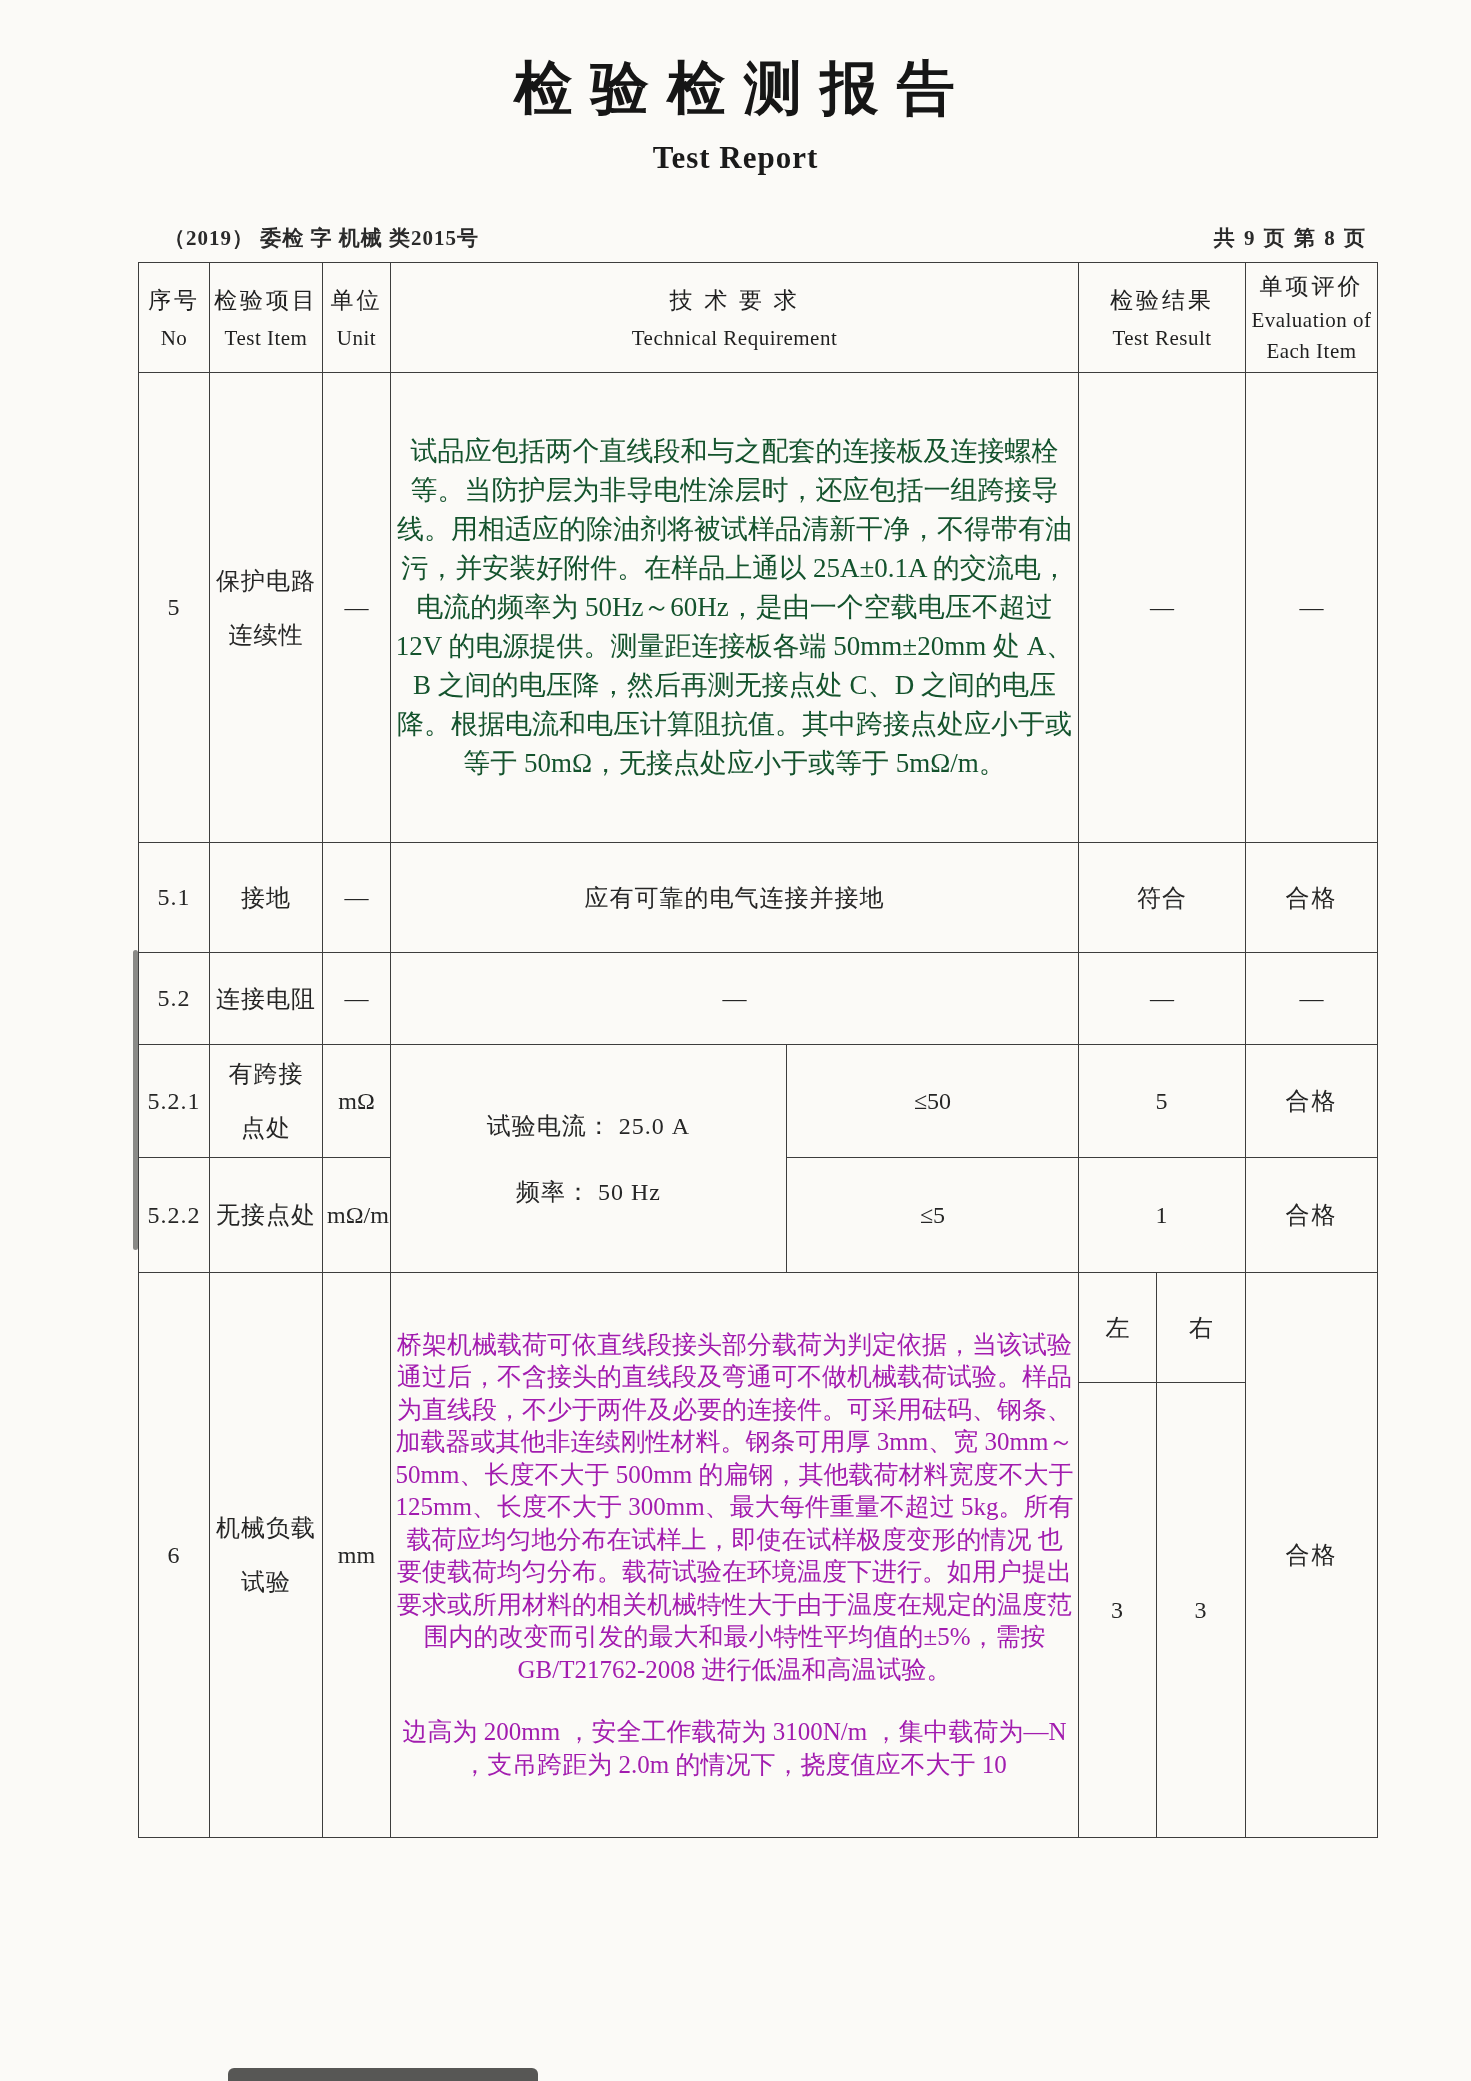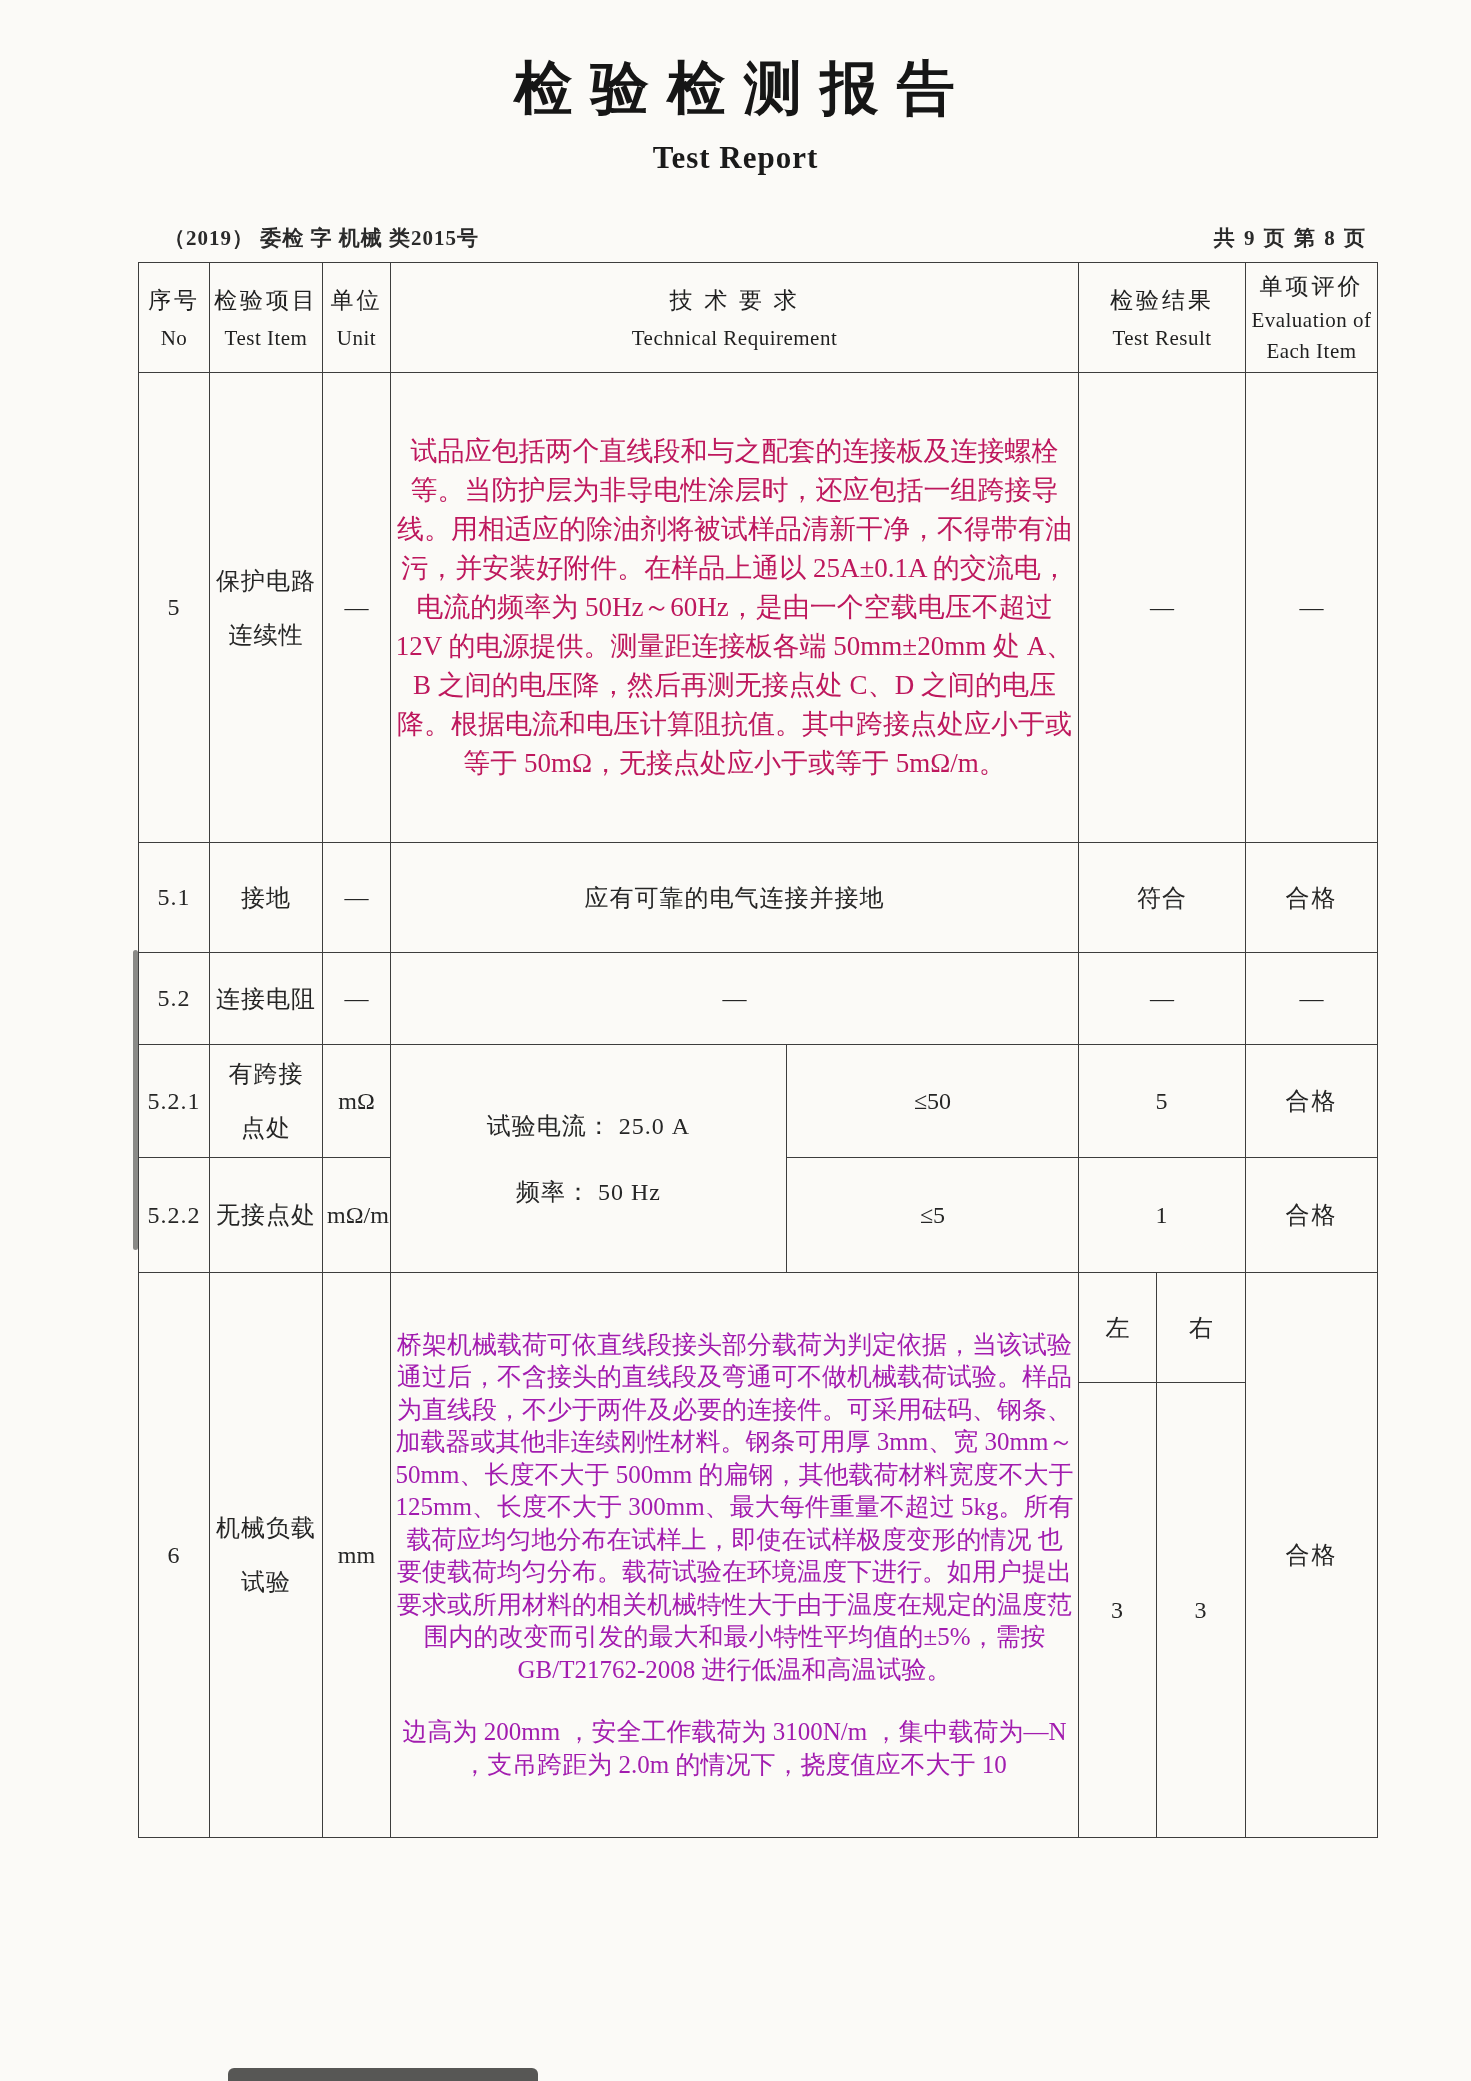--- a/index.html
+++ b/index.html
@@ -69,21 +69,21 @@
   .dash-cell { font-size: 26px; color: #2e2e2e; }
   .item-cell { font-size: 26px; letter-spacing: 1px; }
   .two-line div { line-height: 2.25; }
   .unit-cell { font-size: 22px; }
 
   td.para-cell {
     vertical-align: top;
     text-align: justify;
     padding: 17px 13px 8px 16px;
   }
-  .para-5 { font-size: 27px; line-height: 39px; color: #be185d; }
+  .para-5 { font-size: 27px; line-height: 39px; color: #14532d; }
   td.para-cell-6 {
     vertical-align: top;
     text-align: justify;
     padding: 10px 13px 6px 16px;
   }
   .para-6 { font-size: 25px; line-height: 32.5px; color: #a21caf; margin: 0; }
   .para-6.first { margin-bottom: 30px; }
 
   td.condition-cell {
     text-align: left;

